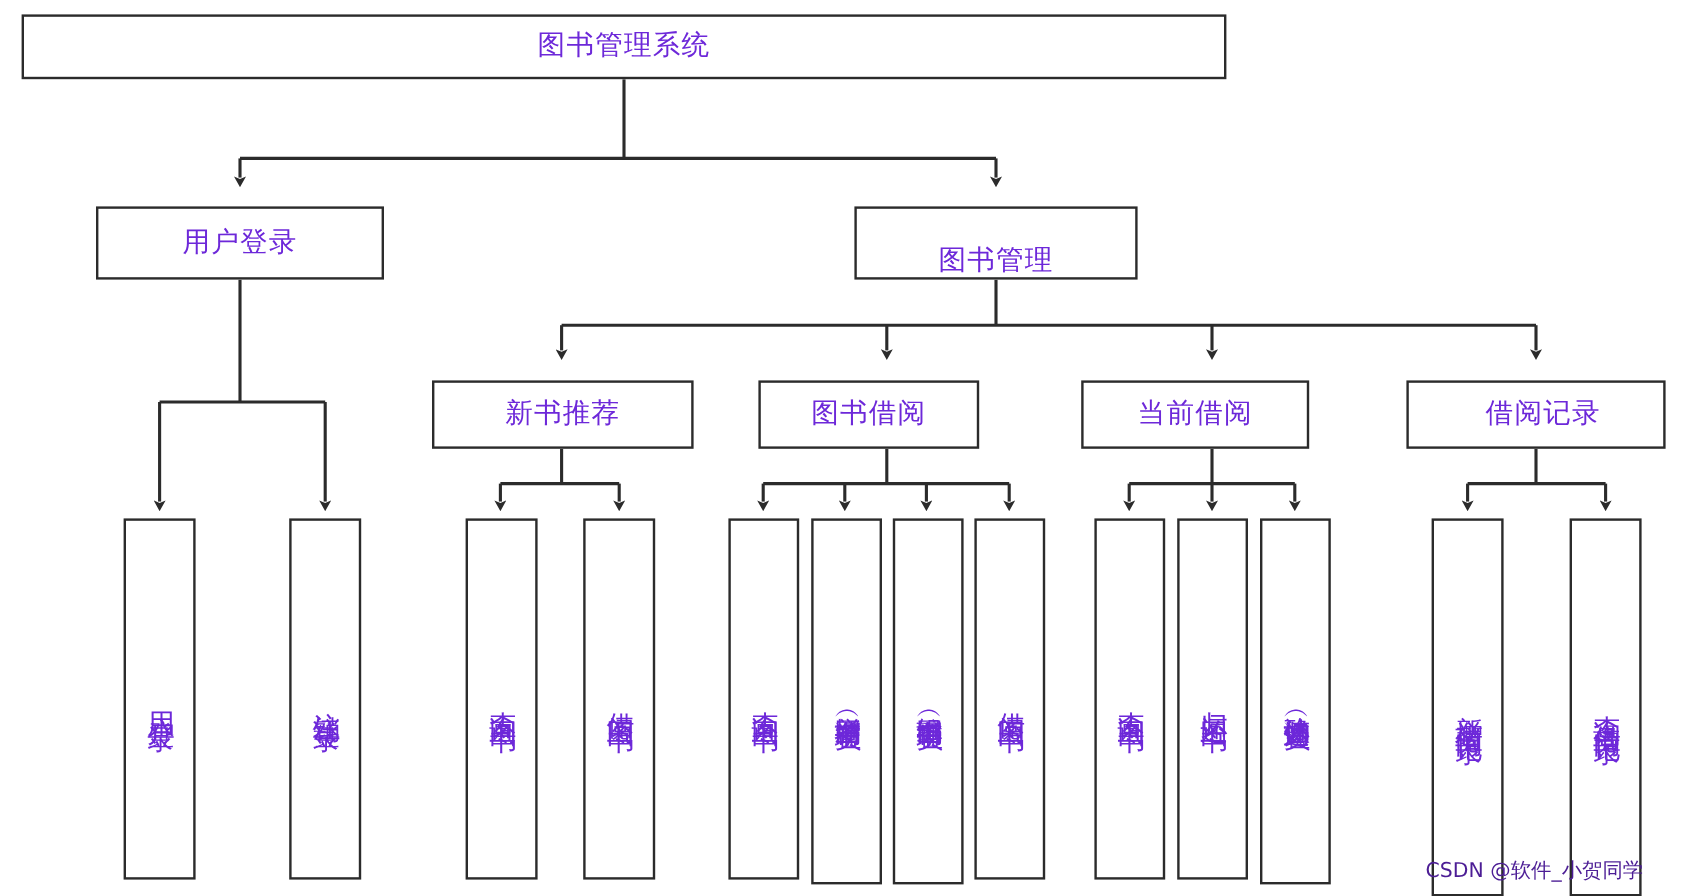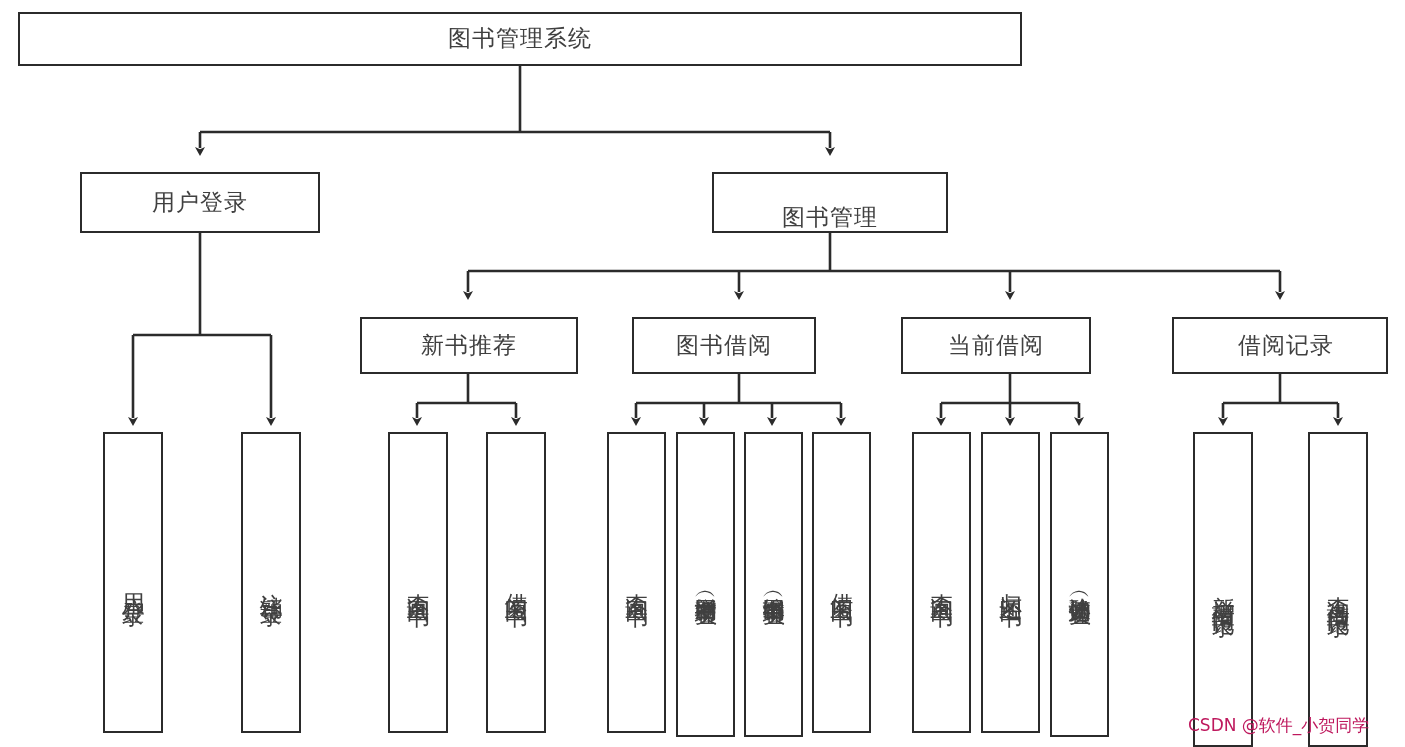--- a/index.html
+++ b/index.html
@@ -27,21 +27,21 @@
     pointer-events: none;
   }
   .node {
     position: absolute;
     box-sizing: border-box;
     background: #ffffff;
     border: 2px solid #2b2b2b;
     display: flex;
     align-items: center;
     justify-content: center;
-    color: #404040;
+    color: #6d28d9;
     z-index: 2;
   }
   .node .node-label {
     display: block;
     text-align: center;
     line-height: 1.18;
     white-space: nowrap;
   }
   
   .node.h .node-label {
@@ -64,21 +64,21 @@
     letter-spacing: 4px;
     white-space: nowrap;
   }
   .node.v.tight .node-label {
     font-size: 22px;
     letter-spacing: 1px;
   }
   .watermark {
     position: absolute;
     font-size: 17px;
-    color: #be185d;
+    color: #4c1d95;
     white-space: nowrap;
     z-index: 5;
     font-family: "DejaVu Sans", "Liberation Sans", sans-serif;
   }
 </style>
 </head>
 <body>
 
 <div id="diagram-canvas">
 

